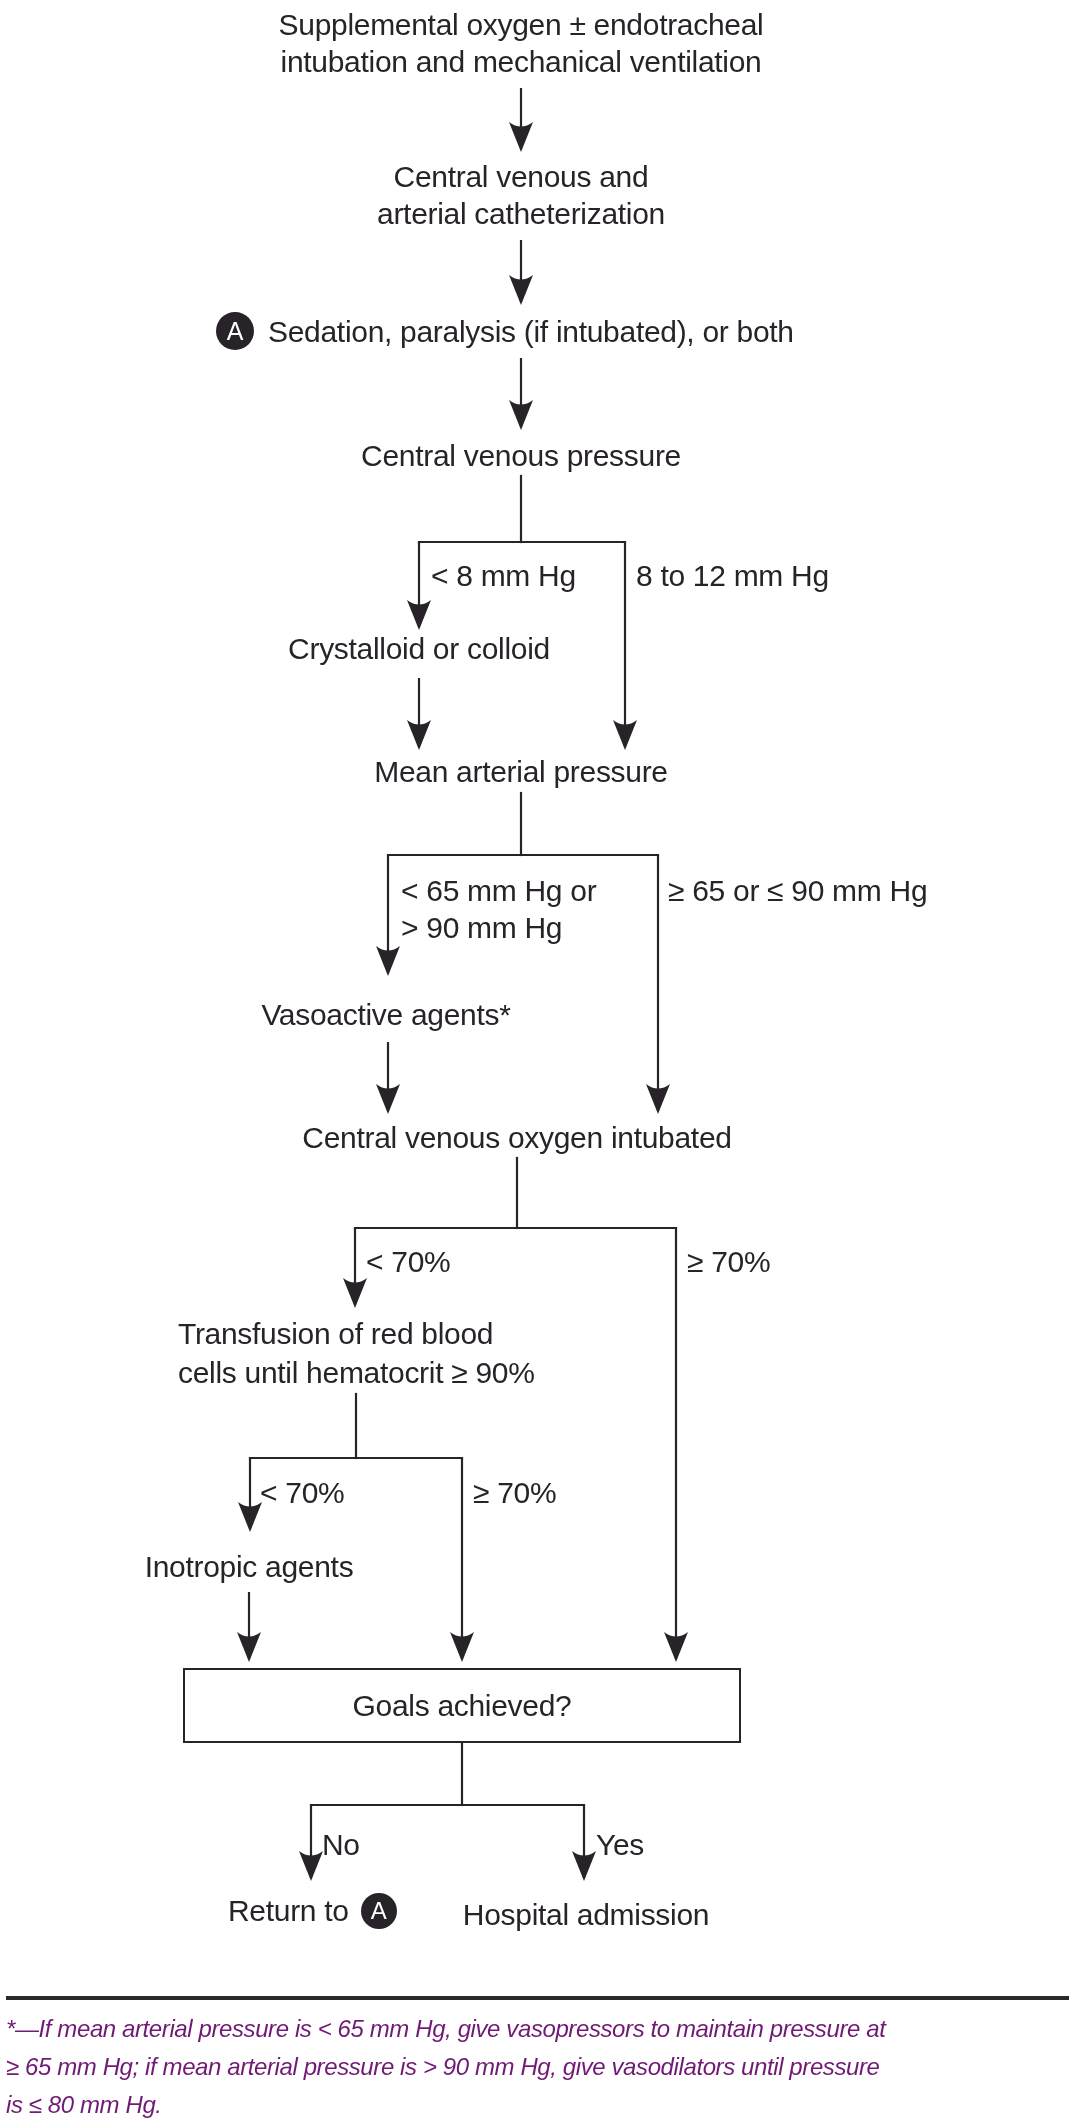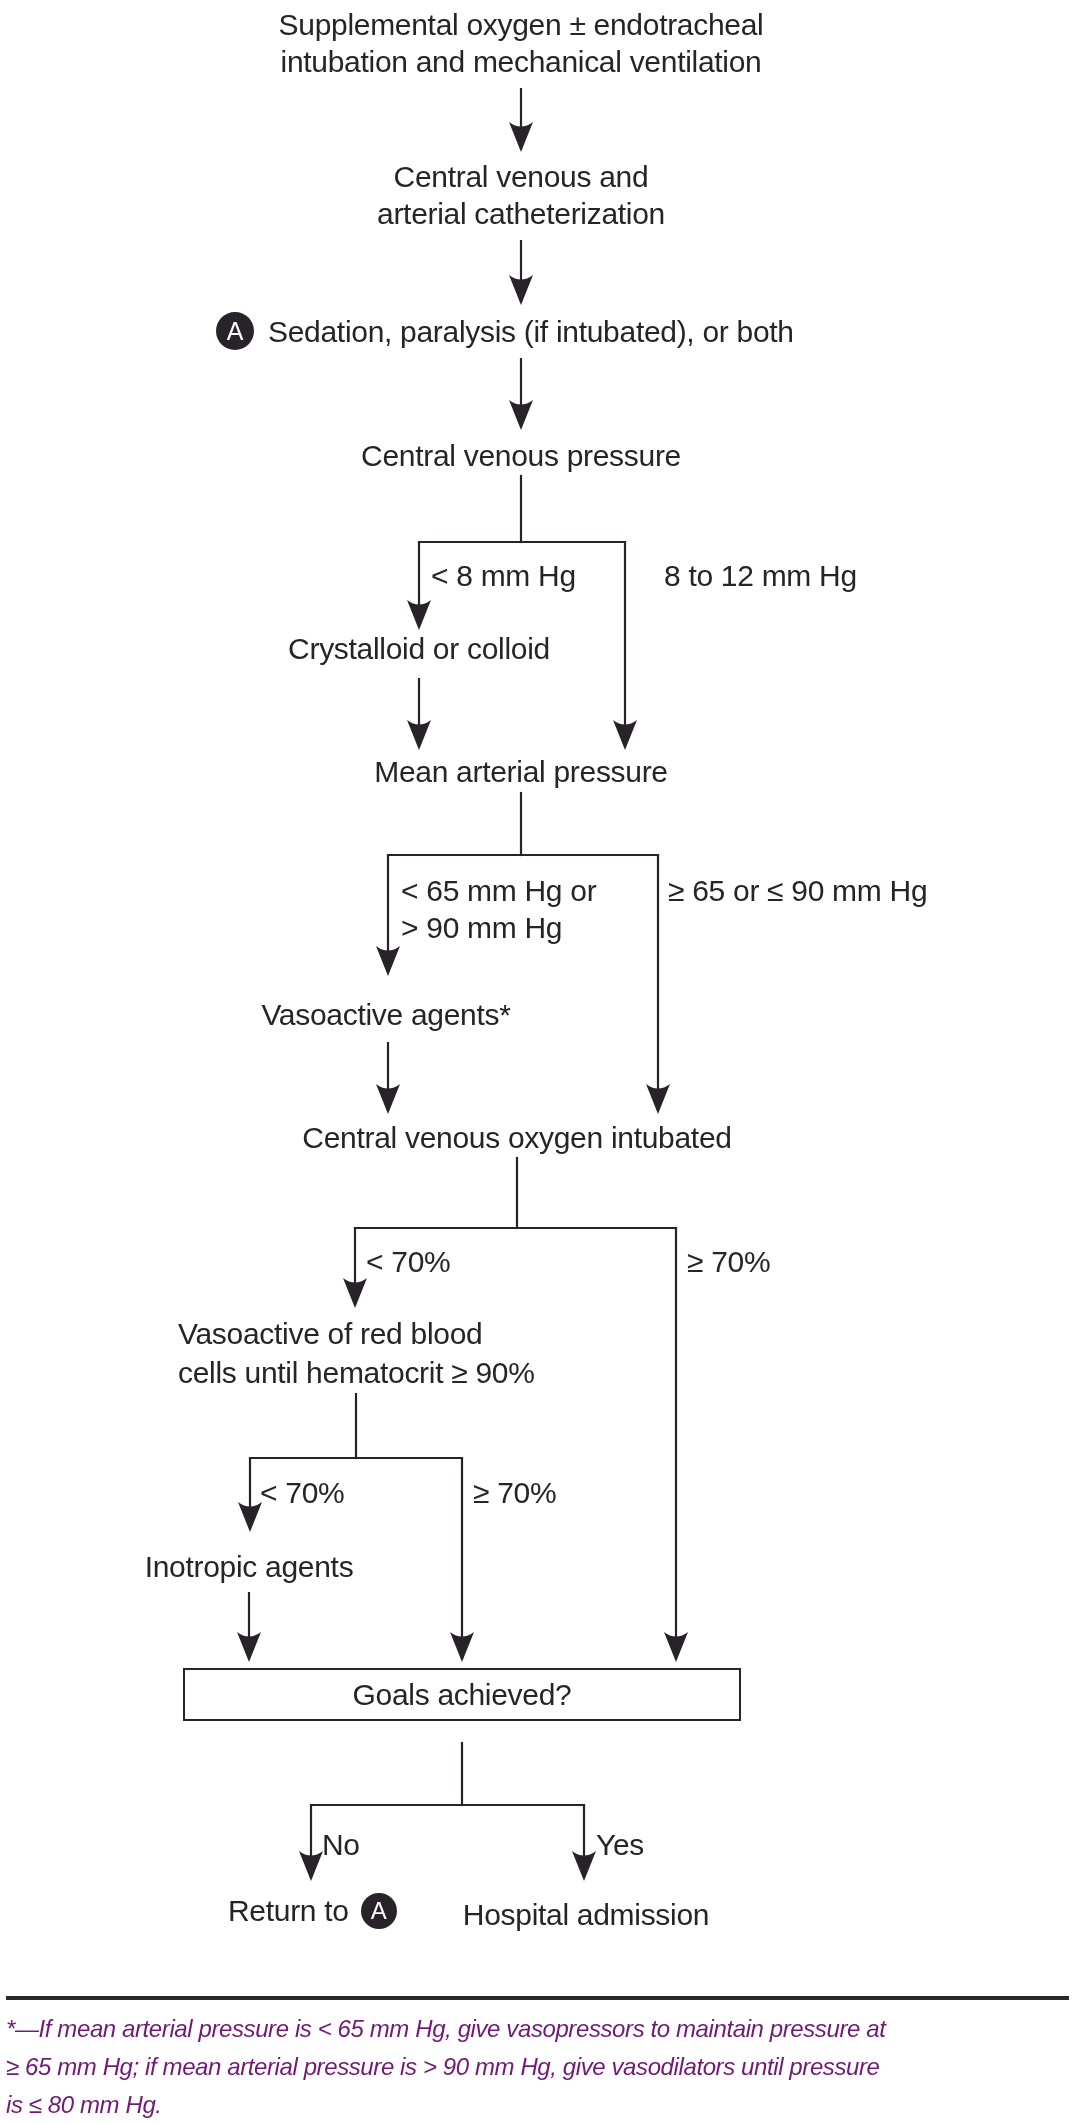--- a/index.html
+++ b/index.html
@@ -15,21 +15,21 @@
   }
   .center{transform:translateX(-50%);text-align:center;}
   .row{display:flex;align-items:center;gap:14px;}
   .badge{
     width:38px;height:38px;border-radius:50%;background:#272329;color:#ffffff;
     display:flex;align-items:center;justify-content:center;
     font-size:25px;line-height:1;flex:0 0 auto;
   }
   .badge.small{width:36px;height:36px;font-size:24px;}
   .goals-box{
-    position:absolute;left:183px;top:1668px;width:558px;height:53px;
+    position:absolute;left:183px;top:1668px;width:558px;height:75px;
     border:2.5px solid #272329;box-sizing:border-box;
     display:flex;align-items:center;justify-content:center;
     font-size:30px;letter-spacing:-0.3px;background:#ffffff;
   }
   .rule{position:absolute;left:6px;top:1996px;width:1063px;height:4px;background:#2b282c;}
   .footnote{
     position:absolute;left:6px;top:2010px;font-size:24px;line-height:38px;
     font-style:italic;color:#701a75;letter-spacing:-0.4px;white-space:nowrap;
   }
   .footnote span{display:block;}
@@ -90,41 +90,41 @@
   </div>
 
   <div class="lbl row" style="left:216px;top:312px;">
     <span class="badge">A</span>
     <span>Sedation, paralysis (if intubated), or both</span>
   </div>
 
   <div class="lbl center" style="left:521px;top:437px;">Central venous pressure</div>
 
   <div class="lbl" style="left:431px;top:557px;">&lt; 8 mm Hg</div>
-  <div class="lbl" style="left:636px;top:557px;margin-left:28px;">8 to 12 mm Hg</div>
+  <div class="lbl" style="left:636px;top:557px;">8 to 12 mm Hg</div>
 
   <div class="lbl center" style="left:419px;top:630px;">Crystalloid or colloid</div>
 
   <div class="lbl center" style="left:521px;top:753px;">Mean arterial pressure</div>
 
   <div class="lbl" style="left:401px;top:872px;">
     <span style="display:block">&lt; 65 mm Hg or</span>
     <span style="display:block">&gt; 90 mm Hg</span>
   </div>
   <div class="lbl" style="left:668px;top:872px;">≥ 65 or ≤ 90 mm Hg</div>
 
   <div class="lbl center" style="left:386px;top:996px;">Vasoactive agents*</div>
 
   <div class="lbl center" style="left:517px;top:1119px;">Central venous oxygen intubated</div>
 
   <div class="lbl" style="left:366px;top:1243px;">&lt; 70%</div>
   <div class="lbl" style="left:687px;top:1243px;">≥ 70%</div>
 
   <div class="lbl" style="left:178px;top:1314px;line-height:39px;">
-    <span style="display:block">Vasoactive of red blood</span>
+    <span style="display:block">Transfusion of red blood</span>
     <span style="display:block">cells until hematocrit ≥ 90%</span>
   </div>
 
   <div class="lbl" style="left:260px;top:1474px;">&lt; 70%</div>
   <div class="lbl" style="left:473px;top:1474px;">≥ 70%</div>
 
   <div class="lbl center" style="left:249px;top:1548px;">Inotropic agents</div>
 
   <div class="goals-box">
     <span>Goals achieved?</span>

